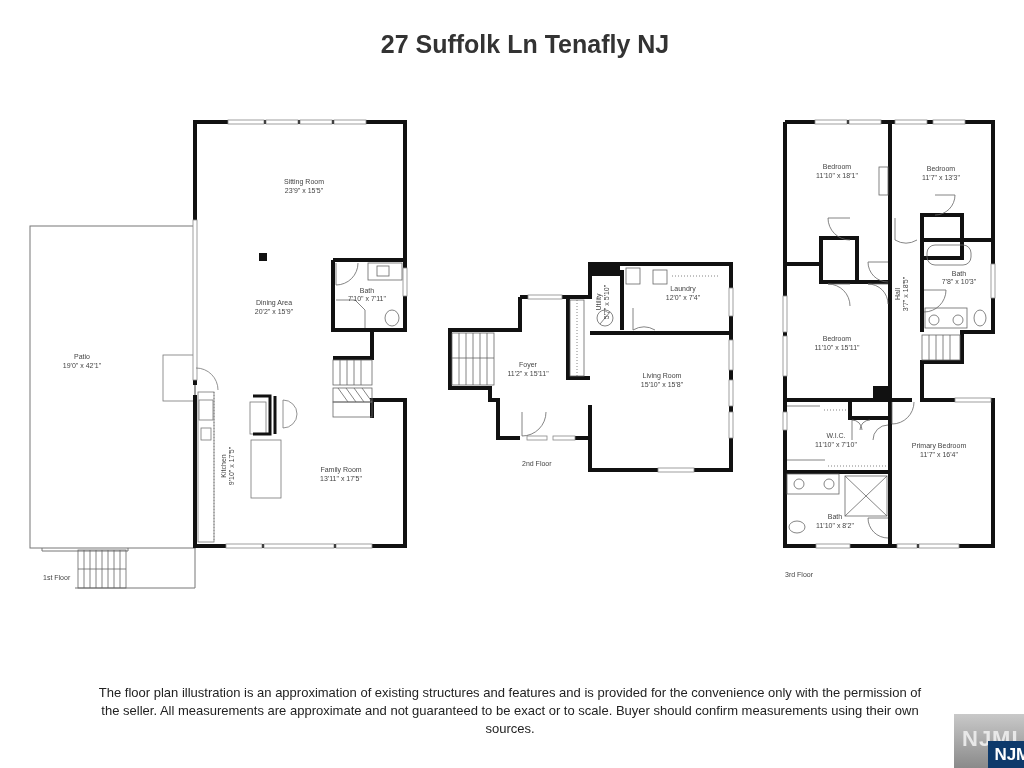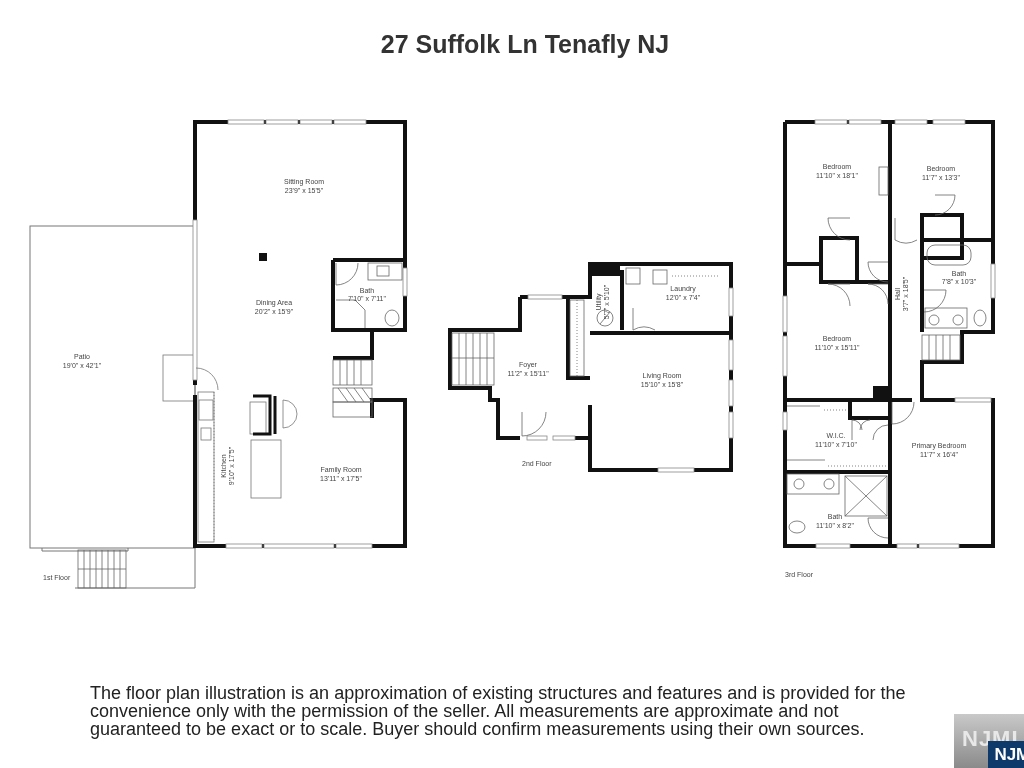--- a/index.html
+++ b/index.html
@@ -1,21 +1,21 @@
 <!DOCTYPE html>
 <html><head>
 <meta charset="utf-8">
 <style>
   html,body{margin:0;padding:0;}
   body{width:1024px;height:768px;background:#fff;position:relative;overflow:hidden;font-family:"Liberation Sans",sans-serif;color:#333;}
   .title{position:absolute;left:0;top:30px;width:1050px;text-align:center;font-weight:bold;font-size:25px;color:#333;}
   svg.plan{position:absolute;left:0;top:0;}
   .lbl{font-family:"Liberation Sans",sans-serif;font-size:7px;fill:#444;text-anchor:middle;}
   .floor-lbl{font-family:"Liberation Sans",sans-serif;font-size:7px;fill:#444;}
-  .disclaimer{position:absolute;left:90px;top:684px;width:840px;text-align:left;font-size:18px;line-height:18px;color:#222;}
+  .disclaimer{position:absolute;left:90px;top:684px;width:840px;text-align:center;font-size:13px;line-height:18px;color:#222;}
   .logo{position:absolute;left:922px;top:714px;width:102px;height:54px;background:linear-gradient(#c9c9c9,#8a8a8a);margin-left:32px;}
   .logo-ghost{position:absolute;left:8px;top:12px;color:#e8e8e8;font-weight:bold;font-size:22px;letter-spacing:1px;}
   .logo-badge{position:absolute;right:0;bottom:0;background:#0e3a6b;color:#fff;font-weight:bold;font-size:17px;padding:4px 4px 3px 6px;}
 </style>
 </head>
 <body>
 
 <div class="title">27 Suffolk Ln Tenafly NJ</div>
 
 <svg class="plan" width="1024" height="768" viewBox="0 0 1024 768">

